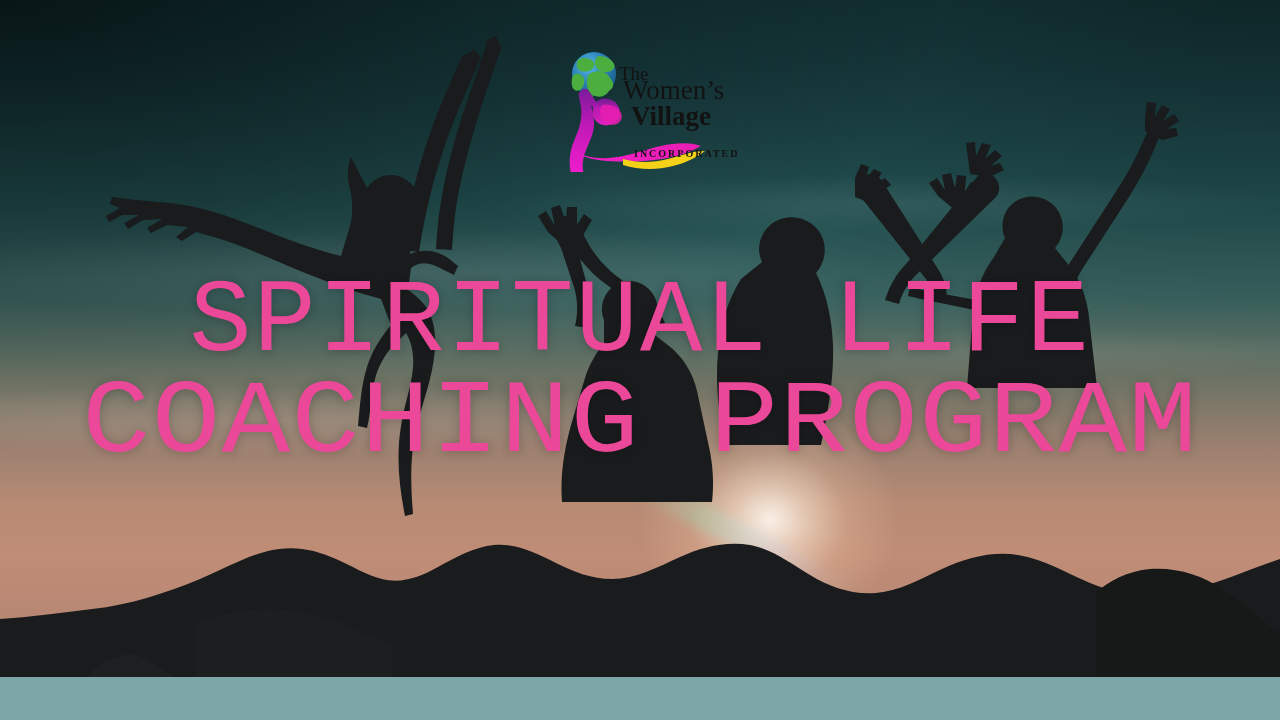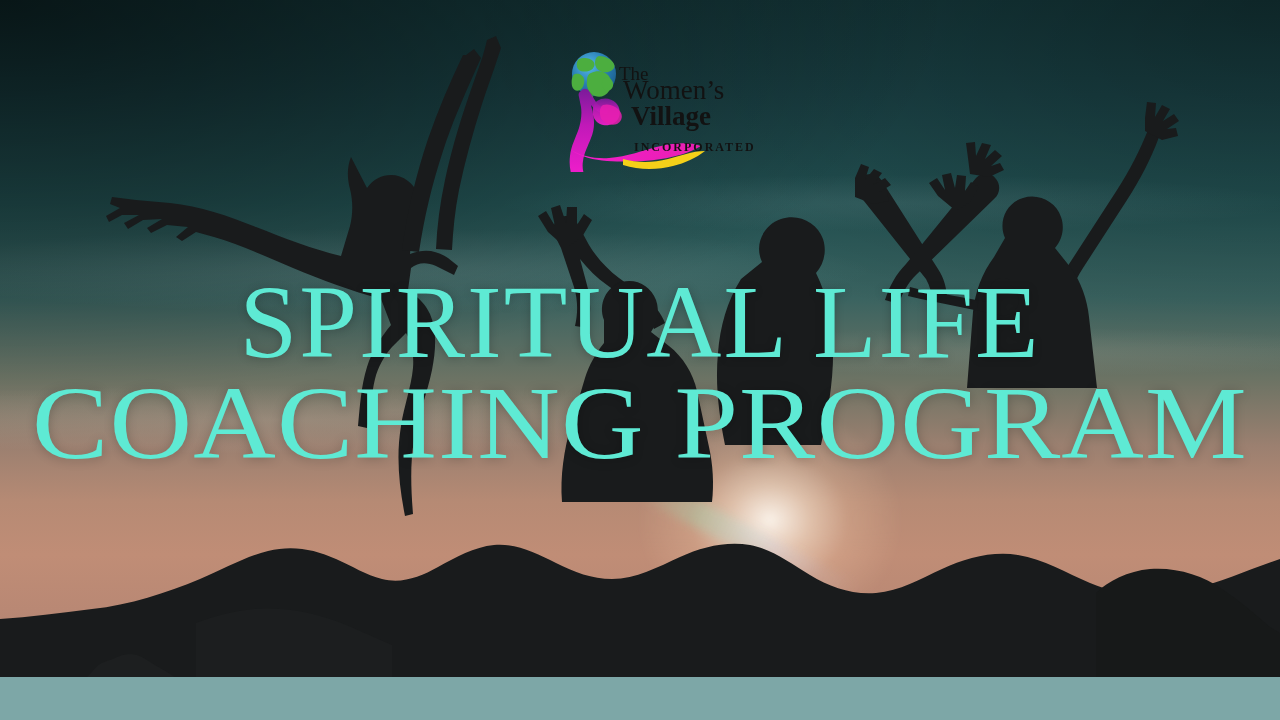--- a/index.html
+++ b/index.html
@@ -92,33 +92,33 @@
     position:absolute;
     font-family:"Liberation Serif", serif;
     color:#121212;
     line-height:1;
     white-space:nowrap;
   }
   .lw-the{   left:56px; top:17px;  font-size:19px; }
   .lw-women{ left:60px; top:30px;  font-size:27px; font-weight:400; }
   .lw-vill{  left:68px; top:56px;  font-size:27px; font-weight:700; }
   .lw-inc{
-    left:71px; top:94px;
-    font-size:12px; letter-spacing:2.0px; font-weight:700;
+    left:71px; top:102px;
+    font-size:10px; letter-spacing:2.0px; font-weight:700;
     font-family:"Liberation Serif", serif;
   }
 
   
   .title{
     position:absolute;
     left:0; top:272px;
     width:1280px;
     text-align:center;
-    font-family:Liberation Serif, serif;
-    color:#5eead4;
+    font-family:Liberation Mono, monospace;
+    color:#ec4899;
     line-height:.97;
     text-shadow:0 1px 10px rgba(0,0,0,.22);
   }
   .title .l1{
     display:block;
     font-size:104px;
     letter-spacing:2px;
     transform:scaleX(1.0);
   }
   .title .l2{

